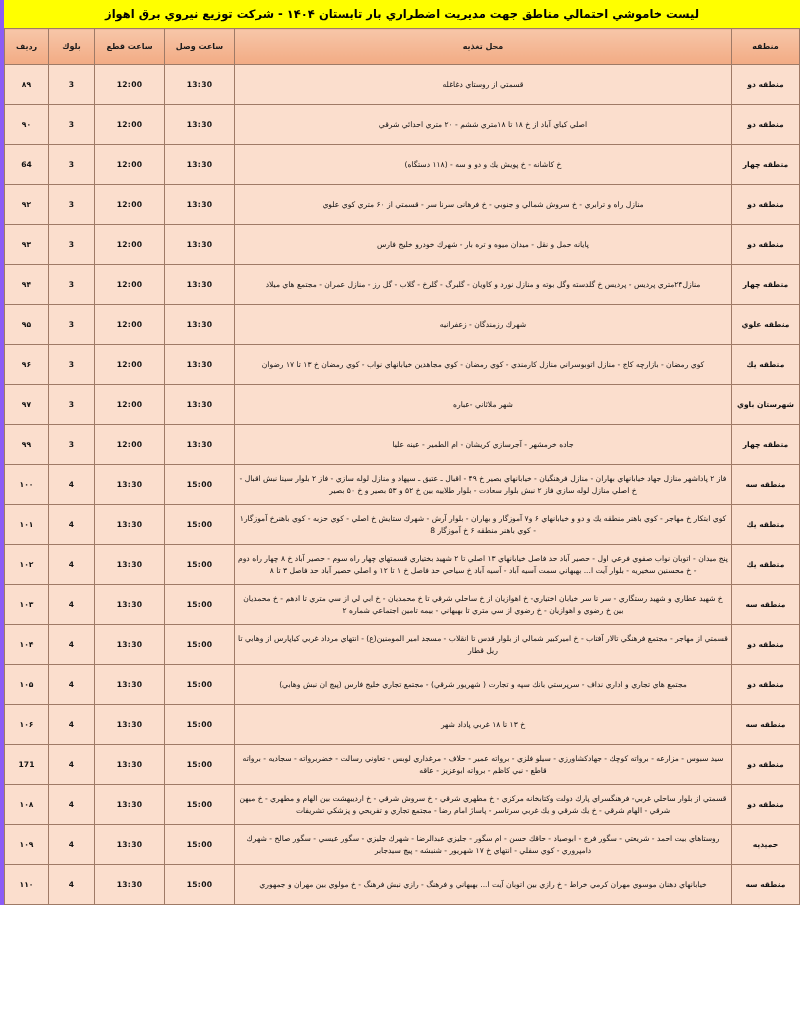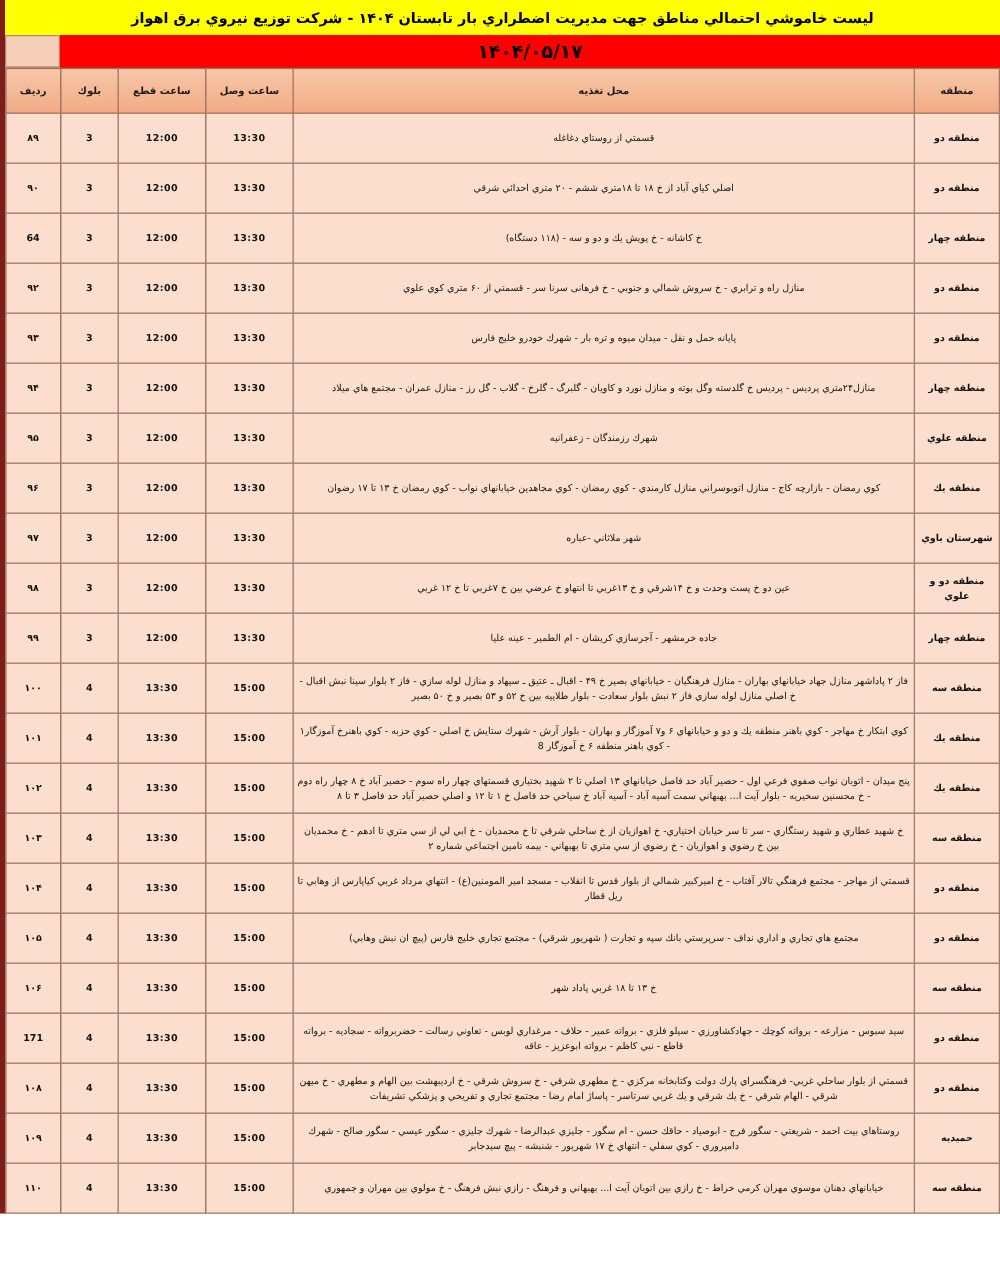--- a/index.html
+++ b/index.html
@@ -6,21 +6,21 @@
   html,body{margin:0;padding:0;}
   body{
     width:800px;
     background:#ffffff;
     font-family:"DejaVu Sans","Liberation Sans",sans-serif;
     -webkit-font-smoothing:antialiased;
   }
   .page{
     width:800px;
     position:relative;
-    background:#7f1d1d;
+    background:#8b5cf6;
   }
 
   
   .title-bar{
     background:#ffff00;
     height:28px;
     margin:0 0 0 4px;
     display:flex;
     align-items:center;
     justify-content:center;
@@ -109,26 +109,20 @@
 </style>
 </head>
 <body>
 
 <div class="page">
 
   <div class="title-bar">
     <span class="title-text">ليست خاموشي احتمالي مناطق جهت مديريت اضطراري بار تابستان ۱۴۰۴ - شركت توزيع نيروي برق اهواز</span>
   </div>
 
-  <div class="date-row">
-    <div class="date-corner"></div>
-    <div class="date-bar">
-      <span class="date-text">۱۴۰۴/۰۵/۱۷</span>
-    </div>
-  </div>
 
   <table class="sched">
     <thead>
       <tr>
         <th class="c-region">منطقه</th>
         <th class="c-desc">محل تغذيه</th>
         <th class="c-on">ساعت وصل</th>
         <th class="c-off">ساعت قطع</th>
         <th class="c-block">بلوك</th>
         <th class="c-row">رديف</th>
@@ -201,28 +195,20 @@
         </tr>
         <tr>
           <td class="c-region">شهرستان باوي</td>
           <td class="c-desc">شهر ملاثاني -عباره</td>
           <td class="c-on">13:30</td>
           <td class="c-off">12:00</td>
           <td class="c-block">3</td>
           <td class="c-row">۹۷</td>
         </tr>
         <tr>
-          <td class="c-region">منطقه دو و علوي</td>
-          <td class="c-desc">عين دو خ پست وحدت و خ ۱۴شرقي و خ ۱۳غربي تا انتهاو خ عرضي بين خ ۷غربي تا خ ۱۲ غربي</td>
-          <td class="c-on">13:30</td>
-          <td class="c-off">12:00</td>
-          <td class="c-block">3</td>
-          <td class="c-row">۹۸</td>
-        </tr>
-        <tr>
           <td class="c-region">منطقه چهار</td>
           <td class="c-desc">جاده خرمشهر - آجرسازي كريشان - ام الطمير - عينه عليا</td>
           <td class="c-on">13:30</td>
           <td class="c-off">12:00</td>
           <td class="c-block">3</td>
           <td class="c-row">۹۹</td>
         </tr>
         <tr>
           <td class="c-region">منطقه سه</td>
           <td class="c-desc">فاز ۲ پاداشهر منازل جهاد خيابانهاي بهاران - منازل فرهنگيان - خيابانهاي بصير خ ۴۹ - اقبال ـ عتيق ـ سپهاد و منازل لوله سازي - فاز ۲ بلوار سينا نبش اقبال - خ اصلي منازل لوله سازي فاز ۲ نبش بلوار سعادت - بلوار طلاييه بين خ ۵۲ و ۵۳ بصير و خ ۵۰ بصير</td>

